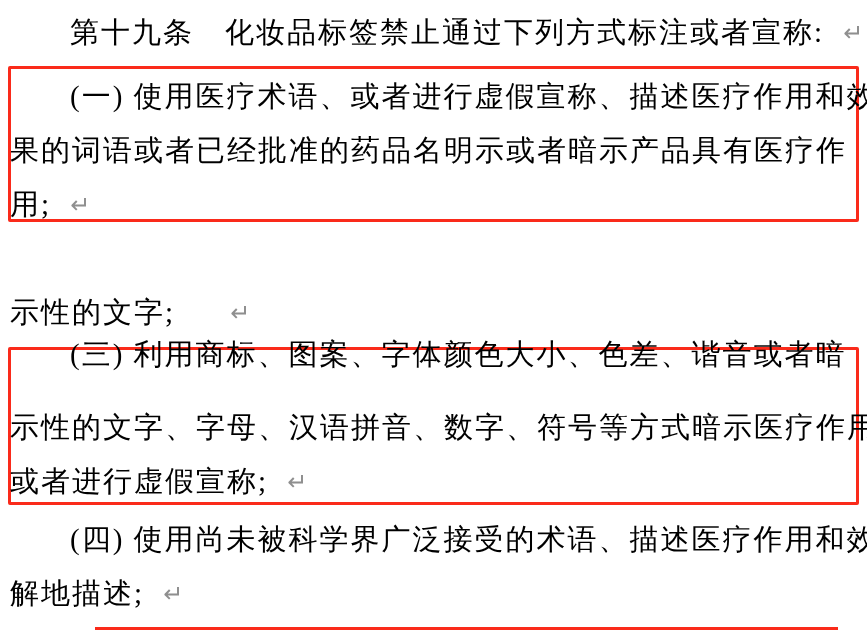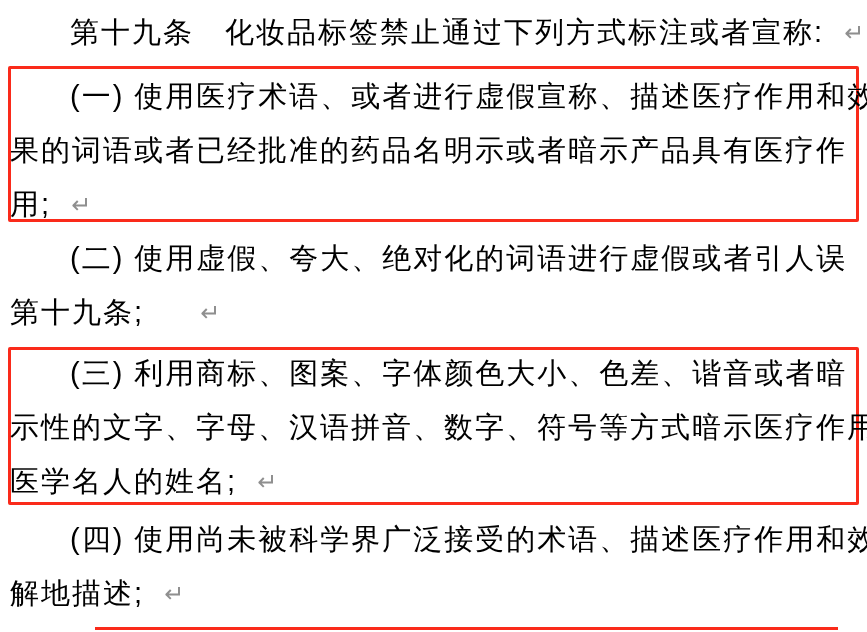--- a/index.html
+++ b/index.html
@@ -6,21 +6,21 @@
     margin: 0;
     padding: 0;
     background: #ffffff;
   }
   .page {
     position: relative;
     width: 867px;
     height: 632px;
     background: #ffffff;
     overflow: hidden;
-    font-family: Liberation Sans, sans-serif;
+    font-family: Liberation Serif, serif;
     color: #000000;
   }
   .line {
     position: absolute;
     font-size: 29px;
     line-height: 32px;
     letter-spacing: 2px;
     white-space: nowrap;
     color: #000000;
   }
@@ -70,36 +70,33 @@
     <span class="txt">(一) 使用医疗术语、或者进行虚假宣称、描述医疗作用和效</span>
   </div>
   <div class="line" style="left:10px; top:134px;text-align:center;">
     <span class="txt">果的词语或者已经批准的药品名明示或者暗示产品具有医疗作</span>
   </div>
   <div class="line" style="left:10px; top:188px;">
     <span class="txt">用;</span>
     <span class="pmark">↵</span>
   </div>
 
-  <div class="line" style="left:70px; top:242px;">
-    <span class="txt">(二) 使用虚假、夸大、绝对化的词语进行虚假或者引人误</span>
-  </div>
   <div class="line" style="left:10px; top:296px;">
-    <span class="txt">第十九条;</span>
+    <span class="txt">示性的文字;</span>
     <span class="pmark wide-gap">↵</span>
   </div>
 
-  <div class="line" style="left:70px; top:357px;">
+  <div class="line" style="left:70px; top:338px;">
     <span class="txt">(三) 利用商标、图案、字体颜色大小、色差、谐音或者暗</span>
   </div>
   <div class="line" style="left:10px; top:411px;">
     <span class="txt">示性的文字、字母、汉语拼音、数字、符号等方式暗示医疗作用</span>
   </div>
   <div class="line" style="left:10px; top:465px;">
-    <span class="txt">医学名人的姓名;</span>
+    <span class="txt">或者进行虚假宣称;</span>
     <span class="pmark">↵</span>
   </div>
 
   <div class="line" style="left:70px; top:523px;">
     <span class="txt">(四) 使用尚未被科学界广泛接受的术语、描述医疗作用和效</span>
   </div>
   <div class="line" style="left:10px; top:577px;">
     <span class="txt">解地描述;</span>
     <span class="pmark">↵</span>
   </div>

